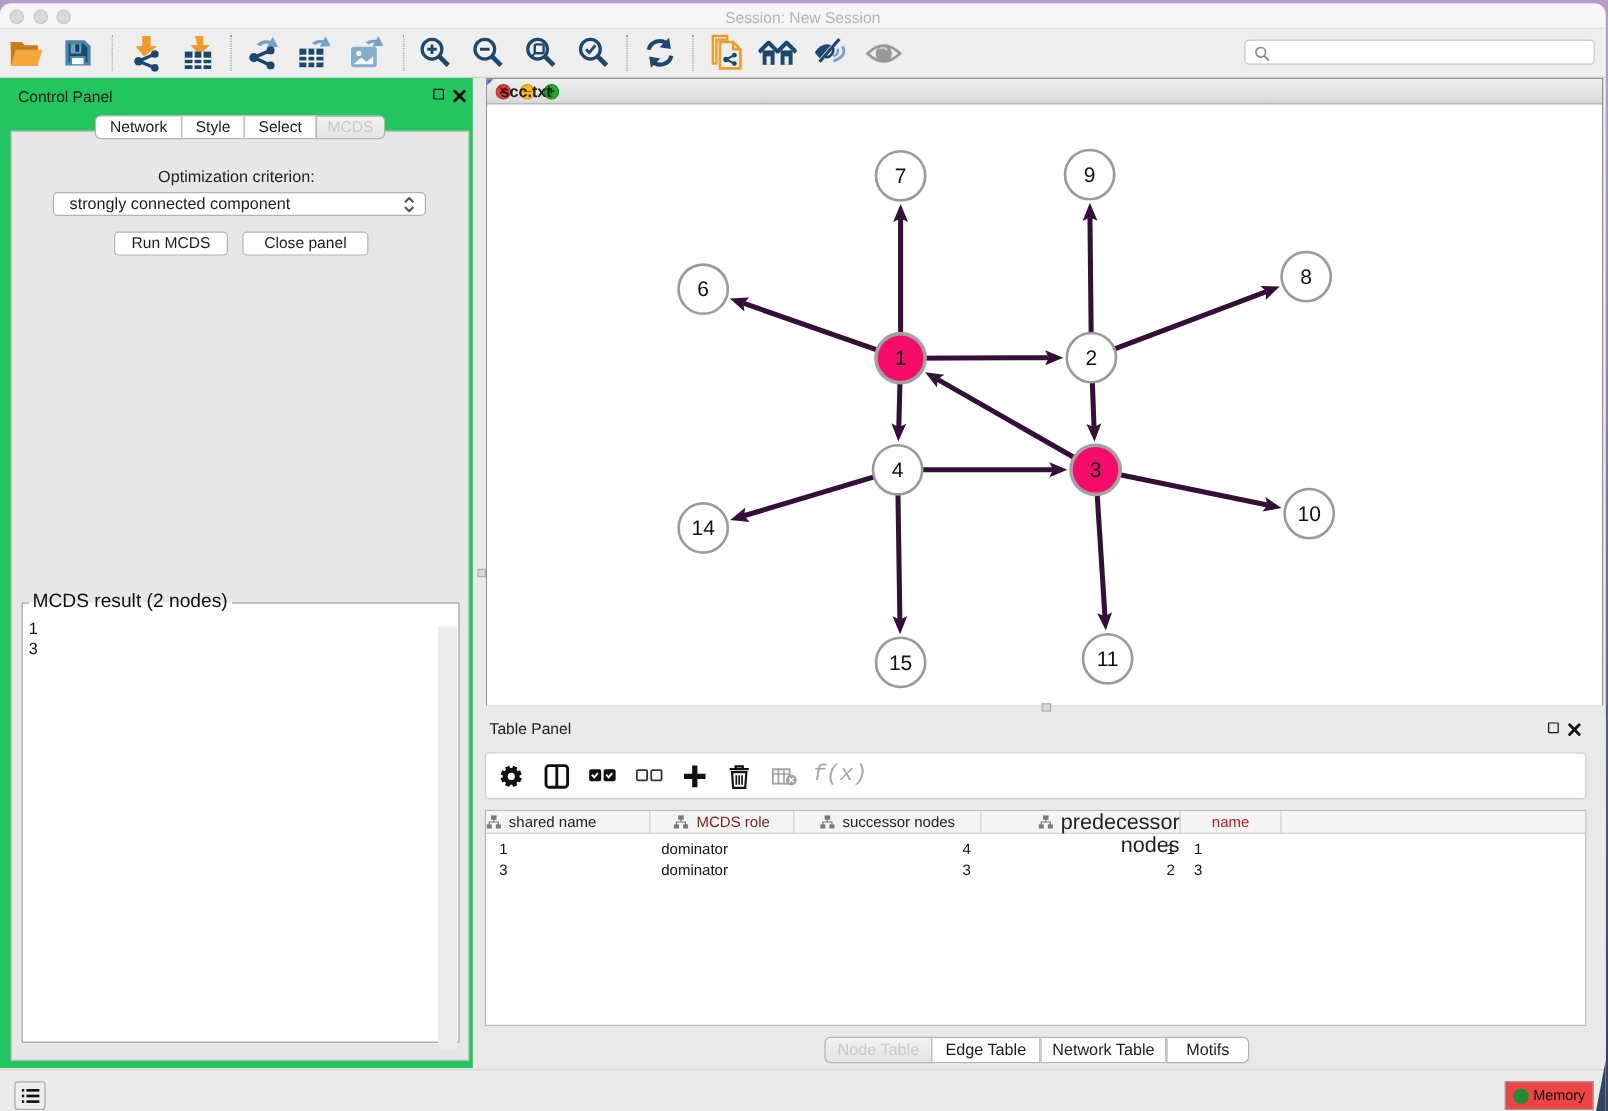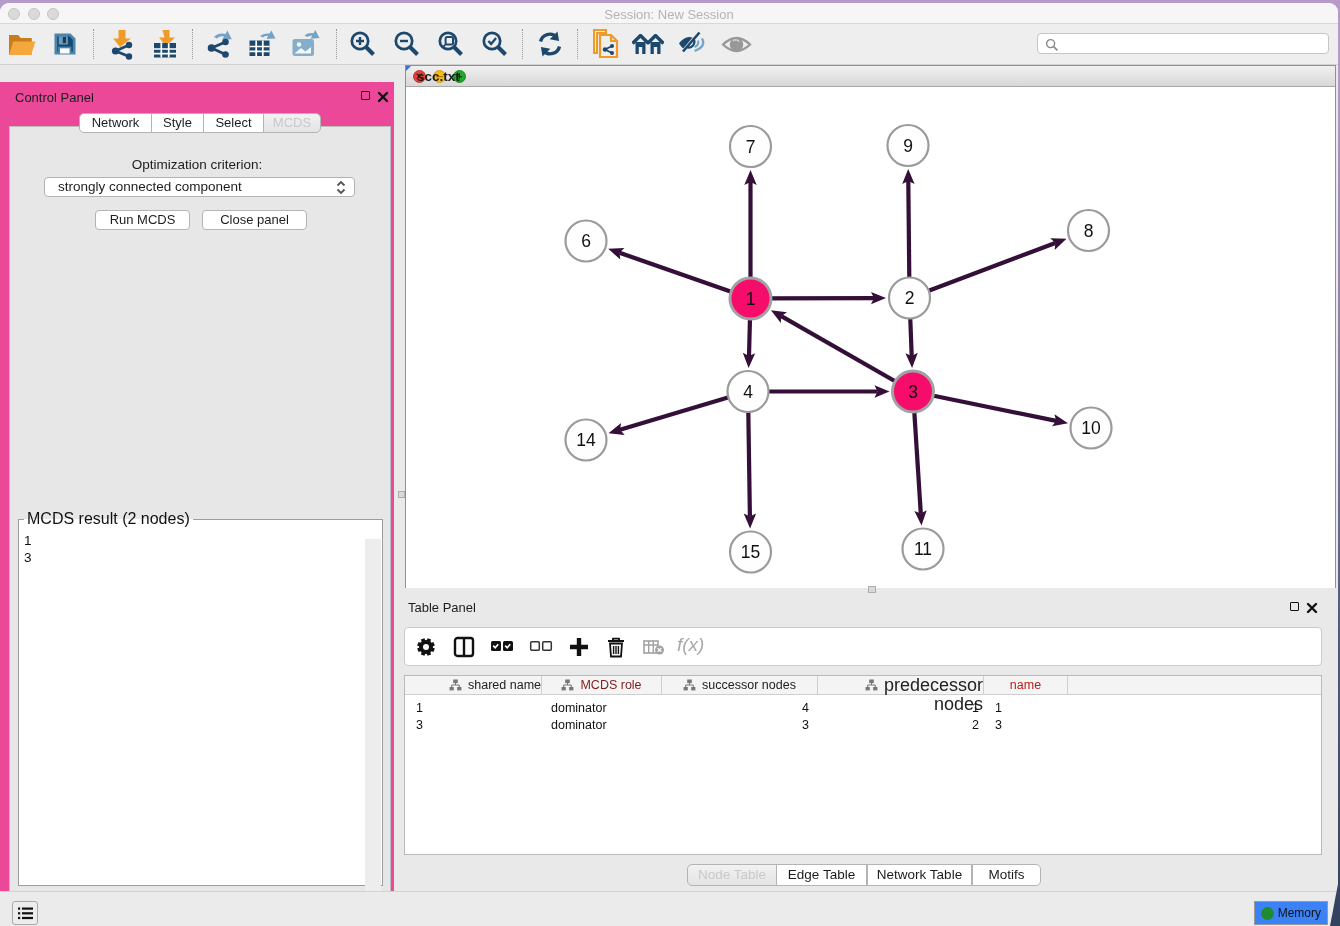--- a/index.html
+++ b/index.html
@@ -9,21 +9,21 @@
 #win{position:absolute;left:0;top:3px;width:1338px;height:923px;background:#e9e9e9;border-radius:9px 9px 0 0}
 #titlebar{position:absolute;left:0;top:0;width:1338px;height:21px;background:#f6f6f6;border-radius:9px 9px 0 0;border-bottom:1px solid #d8d8d8}
 .tl{position:absolute;top:5px;width:12px;height:12px;border-radius:50%;background:#dcdad9;border:1px solid #c8c6c5}
 #apptitle{position:absolute;top:4px;left:0;width:100%;text-align:center;font-size:13px;color:#b5b3b6}
 #toolbar{position:absolute;left:0;top:21px;width:1338px;height:41px;background:#eeeeee;border-bottom:1px solid #d0d0d0}
 .sep{position:absolute;top:5px;height:30px;width:1px;border-left:1px dotted #9a9a9a}
 .ticon{position:absolute;top:4px}
 #searchbox{position:absolute;left:1037px;top:9px;width:292px;height:21px;background:#fff;border:1px solid #c6c6c6;border-radius:4px}
 #main{position:absolute;left:0;top:62px;width:1338px;height:825px;background:#e9e9e9}
 
-#cpanel{position:absolute;left:0;top:17px;width:394px;height:825px;background:#ec4899}
+#cpanel{position:absolute;left:0;top:0;width:394px;height:825px;background:#22c55e}
 #cpanel .hdr{position:absolute;left:15px;top:8px;font-size:13px;color:#1d1d1d}
 .tabseg{position:absolute;font-size:13px;color:#1d1d1d;text-align:center;background:#fff;border:1px solid #b4b4b4;line-height:18px;height:20px}
 #cpbody{position:absolute;left:9px;top:44px;width:382px;height:775px;border:1px solid #bdbdbd;background:#e7e7e7}
 .btn{position:absolute;background:#fff;border:1px solid #b4b4b4;border-radius:4px;font-size:13px;color:#1d1d1d;text-align:center}
 fieldset#mcdsres{position:absolute;left:18px;top:428px;width:365px;height:376px;border:1px solid #9d9d9d;background:#fff}
 #mcdsres legend{font-size:16px;color:#111;margin-left:5px;padding:0 3px}
 
 #netwin{position:absolute;left:405px;top:0;width:931px;height:523px;background:#fff;border:1px solid #909090}
 #nettitle{position:absolute;left:0;top:0;width:929px;height:21px;background:linear-gradient(#f0f0f0,#d8d8d8);border-bottom:1px solid #a8a8a8}
 .mbtn{position:absolute;top:4px;width:13px;height:13px;border-radius:50%;font-size:10px;line-height:12px;text-align:center;font-weight:bold}
@@ -288,25 +288,25 @@
             <path d="M2 5 h16 M7 5 V2.6 h6 V5" fill="none" stroke="#111" stroke-width="1.8"></path>
             <path d="M4 7.5 h12 l-1 13 h-10 Z" fill="none" stroke="#111" stroke-width="1.8"></path>
             <path d="M7.6 10 v8 M10 10 v8 M12.4 10 v8" stroke="#111" stroke-width="1.4"></path>
           </svg>
         <svg class="abs" style="left:238px;top:11px" width="22" height="17" viewBox="0 0 22 17">
             <rect x="1" y="2" width="14" height="12" fill="none" stroke="#a2a2a2" stroke-width="1.6"></rect>
             <path d="M1 6 h14 M5.7 2 v12 M10.3 2 v12" stroke="#a2a2a2" stroke-width="1.4"></path>
             <circle cx="16.5" cy="11" r="4.5" fill="#a2a2a2"></circle>
             <path d="M14.6 9.1 l3.8 3.8 M18.4 9.1 l-3.8 3.8" stroke="#fff" stroke-width="1.3"></path>
           </svg>
-        <div class="abs" style="left:272px;top:6px;font-size:19px;color:#a9a9a9;font-family:Liberation Sans, sans-serif;font-style:italic">f(x)</div>
+        <div class="abs" style="left:272px;top:6px;font-size:19px;color:#a9a9a9;font-family:Liberation Mono, monospace;font-style:italic">f(x)</div>
       </div>
       <div class="abs" style="left:9px;top:78px;width:918px;height:180px;background:#fff;border:1px solid #b9b9b9">
         <div id="thead" class="abs" style="left:0;top:0;width:916px;height:19px;background:#f4f4f4;border-bottom:1px solid #cfcfcf">
-            <div class="abs" style="left:0px;top:0;width:137px;height:19px;border-right:1px solid #cfcfcf;text-align:right;font-size:12.5px;color:#222;line-height:19px"><svg class="hicon" width="13" height="12" viewBox="0 0 13 12">
+            <div class="abs" style="left:0px;top:0;width:137px;height:19px;border-right:1px solid #cfcfcf;text-align:left;font-size:12.5px;color:#222;line-height:19px"><svg class="hicon" width="13" height="12" viewBox="0 0 13 12">
                 <rect x="4.2" y="0.5" width="4.6" height="3.6" fill="#777"></rect>
                 <path d="M6.5 4 v2 M2.7 9 v-3 h7.6 v3" fill="none" stroke="#777" stroke-width="1"></path>
                 <rect x="0.6" y="8" width="4.2" height="3.4" fill="#777"></rect>
                 <rect x="8.2" y="8" width="4.2" height="3.4" fill="#777"></rect>
               </svg><span style="vertical-align:top">shared name</span></div>
             <div class="abs" style="left:137px;top:0;width:120px;height:19px;border-right:1px solid #cfcfcf;text-align:center;font-size:12.5px;color:#7f1d1d;line-height:19px"><svg class="hicon" width="13" height="12" viewBox="0 0 13 12">
                 <rect x="4.2" y="0.5" width="4.6" height="3.6" fill="#777"></rect>
                 <path d="M6.5 4 v2 M2.7 9 v-3 h7.6 v3" fill="none" stroke="#777" stroke-width="1"></path>
                 <rect x="0.6" y="8" width="4.2" height="3.4" fill="#777"></rect>
                 <rect x="8.2" y="8" width="4.2" height="3.4" fill="#777"></rect>
@@ -352,17 +352,17 @@
           <g fill="#111">
             <rect x="0" y="0.5" width="2.2" height="2.2"></rect>
             <rect x="0" y="5.2" width="2.2" height="2.2"></rect>
             <rect x="0" y="9.9" width="2.2" height="2.2"></rect>
             <rect x="4" y="0.5" width="11" height="2.2"></rect>
             <rect x="4" y="5.2" width="11" height="2.2"></rect>
             <rect x="4" y="9.9" width="11" height="2.2"></rect>
           </g>
         </svg>
     </div>
-    <div class="abs" style="left:1254px;top:9px;width:74px;height:24px;border:1px solid #9a9a9a;background:#3b82f6;font-size:12px;color:#111;line-height:22px;text-align:right;padding-right:6px">Memory</div>
+    <div class="abs" style="left:1254px;top:9px;width:74px;height:24px;border:1px solid #9a9a9a;background:#ef4444;font-size:12px;color:#111;line-height:22px;text-align:right;padding-right:6px">Memory</div>
     <div class="abs" style="left:1261px;top:15px;width:13px;height:13px;border-radius:50%;background:#1f8c33"></div>
     <div class="abs" style="right:0;bottom:0;width:0;height:0;border-bottom:42px solid #33425e;border-left:8px solid transparent"></div>
   </div>
 </div>
 
 </body></html>

